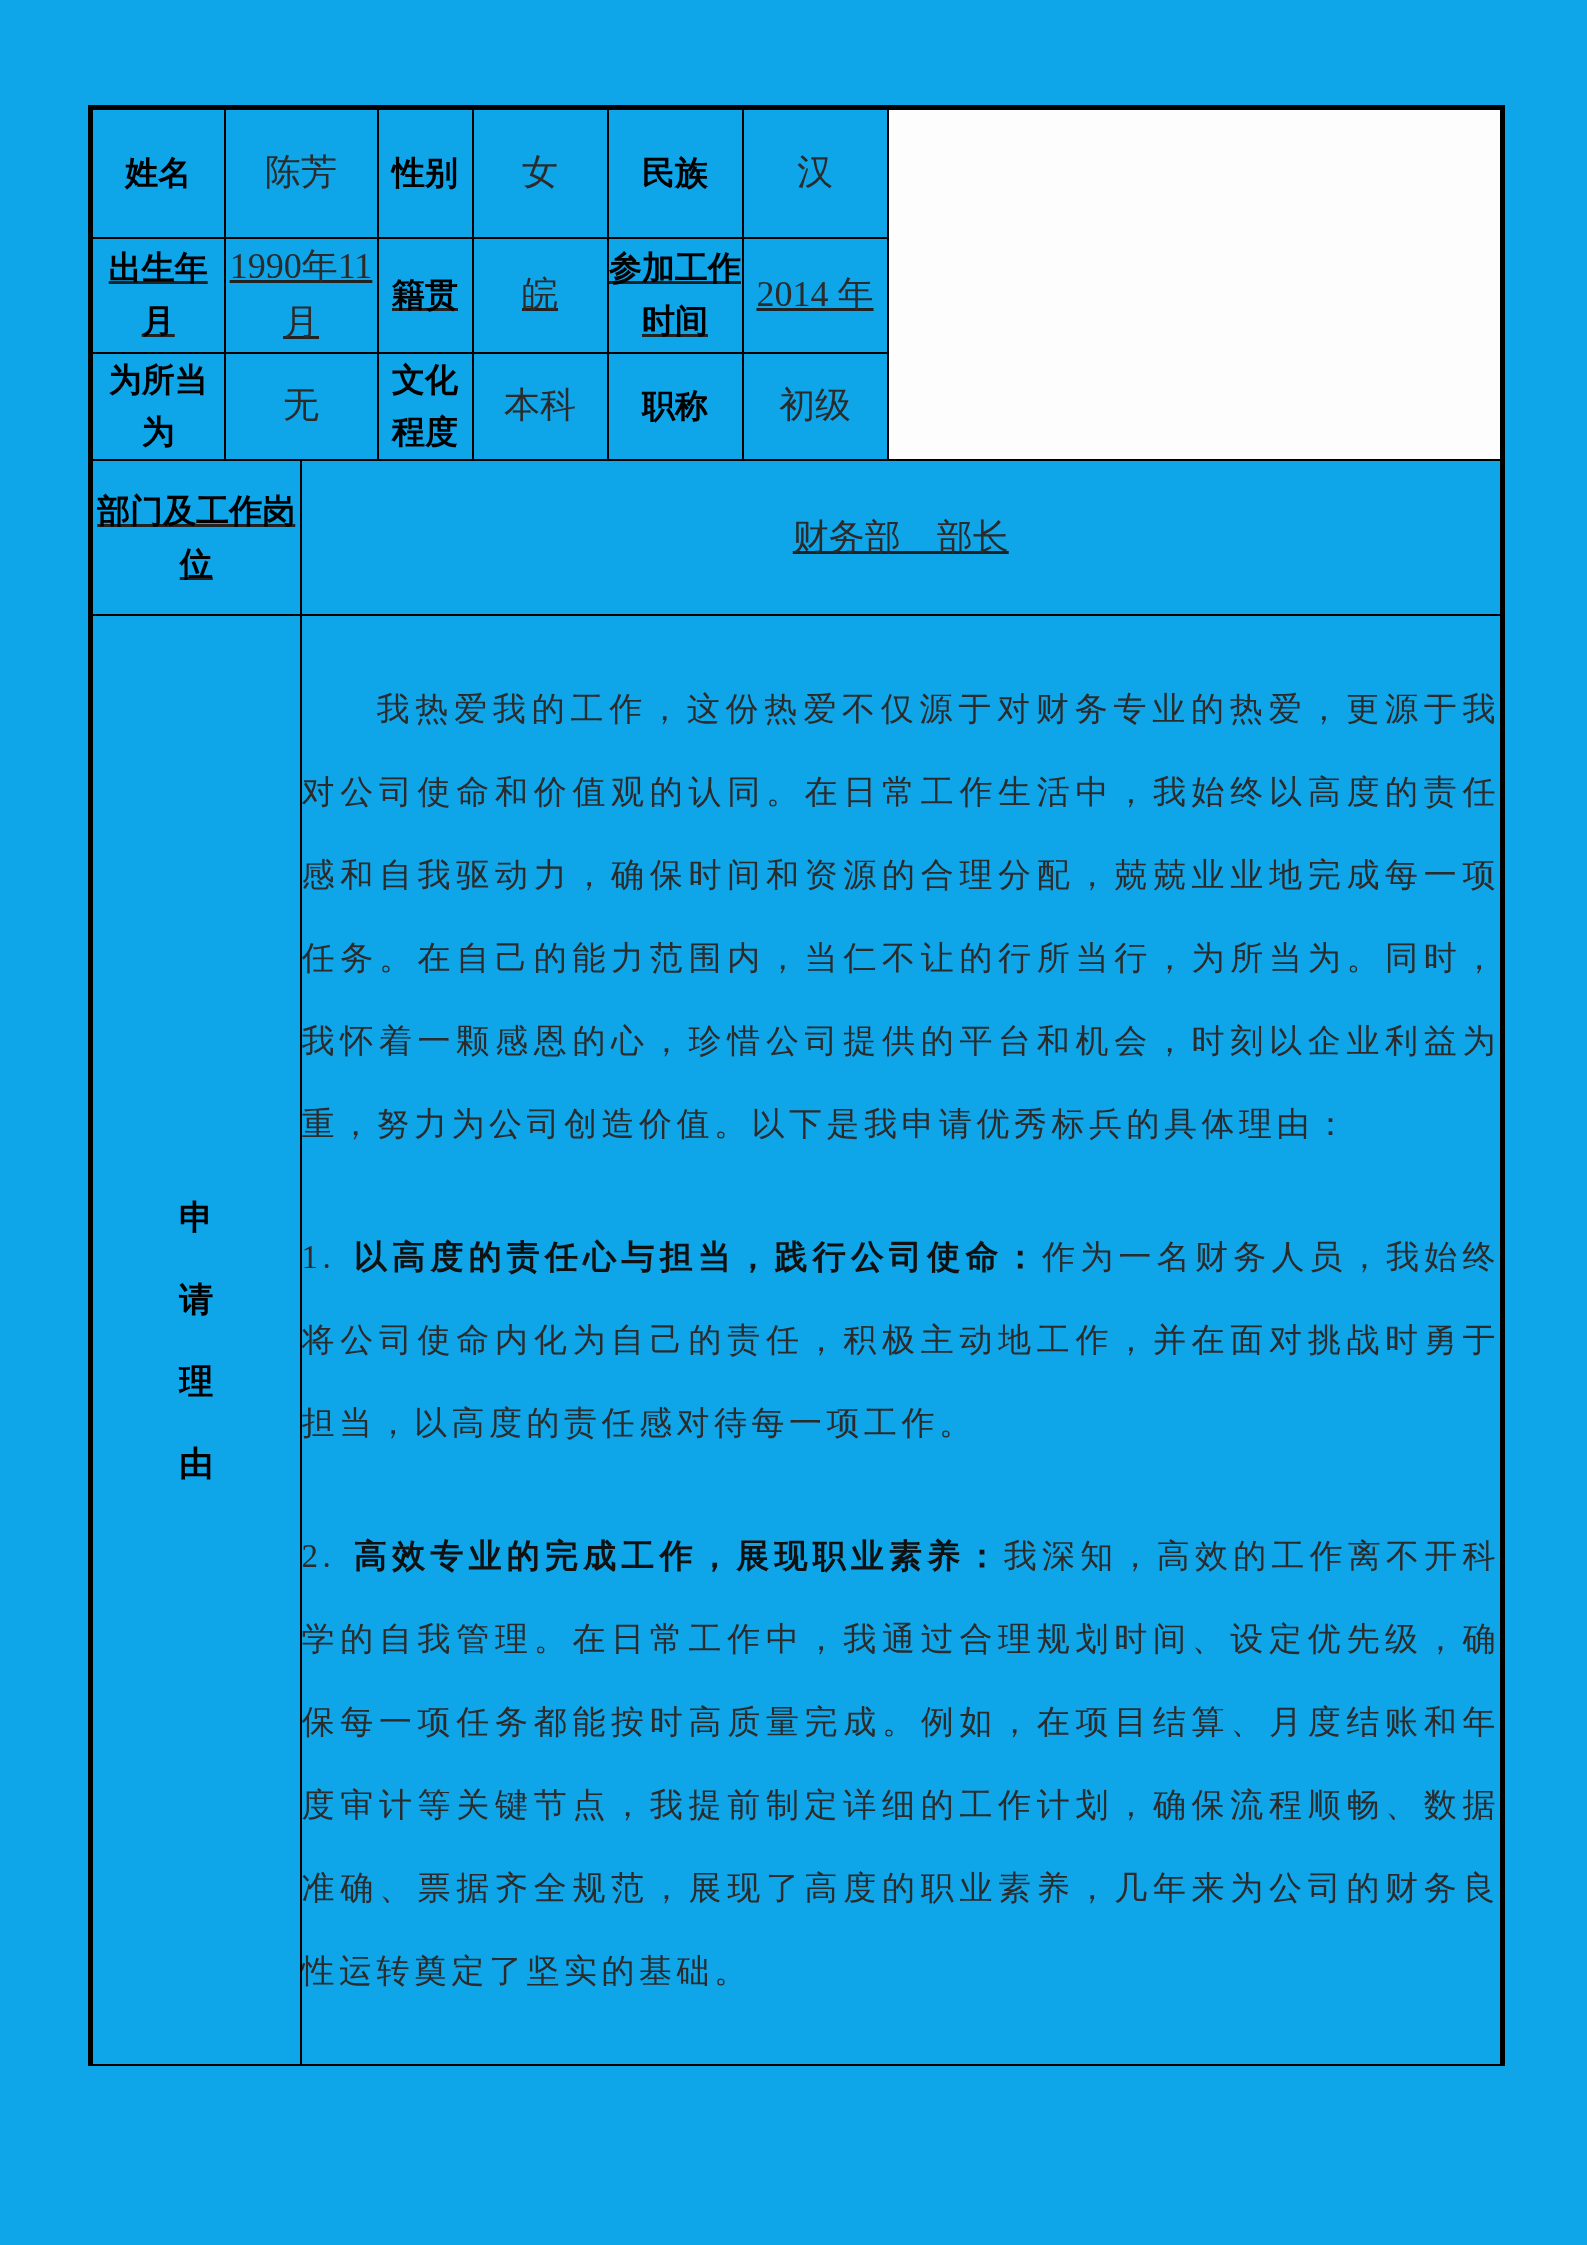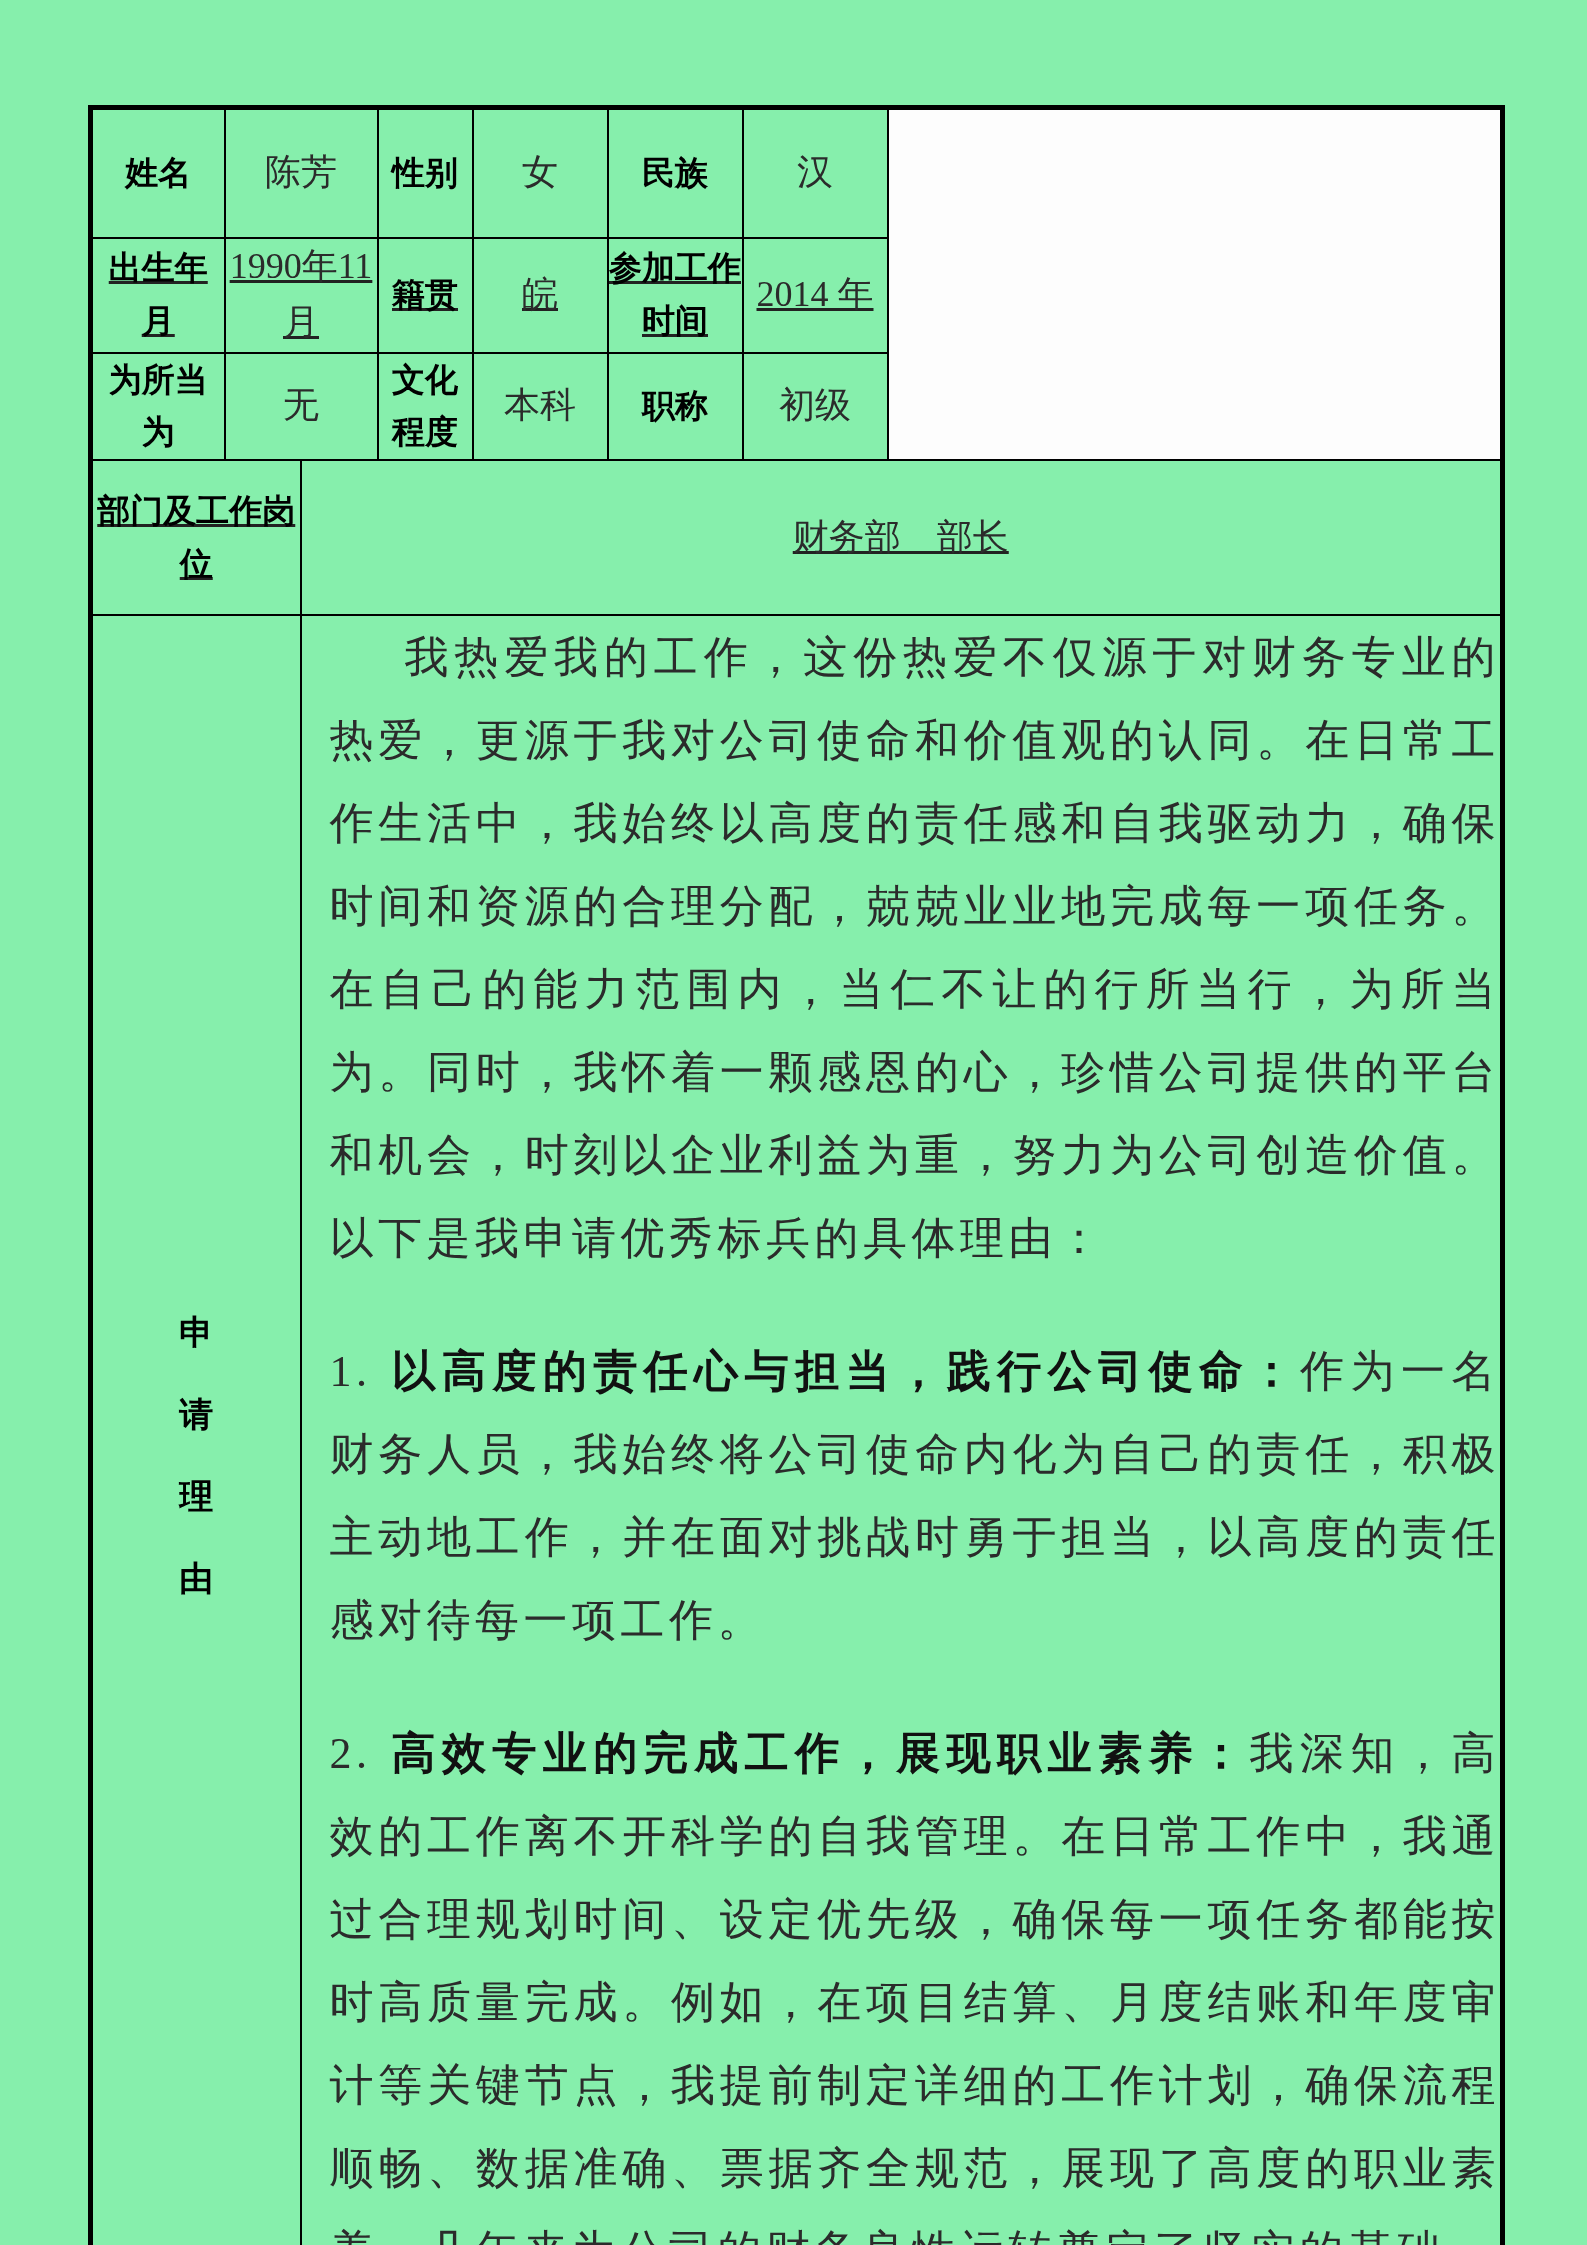--- a/index.html
+++ b/index.html
@@ -1,19 +1,19 @@
 <!DOCTYPE html>
 <html><head>
 <meta charset="utf-8">
 <style>
   html,body{margin:0;padding:0;background:#e8e8e8;}
   .page{
     position:relative;
     width:1587px;height:2245px;
-    background:#86efac;
+    background:#0ea5e9;
     margin:0 auto;
     font-family:"Liberation Serif", serif;
     color:#222;
     overflow:hidden;
   }
   table.form{
     position:absolute;left:88px;top:105px;
     width:1412px;
     border-collapse:collapse;
     table-layout:fixed;
@@ -68,26 +68,25 @@
   }
   
   td.app-body{
     vertical-align:top;
     text-align:left;
     padding:6px 38px 0 12px;
   }
   .bodytext p{
     margin:0;
     font-family:"Liberation Serif", serif;
-    font-size:44px;
+    font-size:33px;
     letter-spacing:4.5px;
     line-height:83px;
     color:#2b2b2b;
     text-align:justify;
-    padding-left:28px;
   }
   .bodytext p.intro{text-indent:75px;}
   .bodytext p.item{margin-top:49px;}
   .item-num{margin-right:18px;}
   .item-head{
     font-family:"Liberation Sans", sans-serif;
     font-weight:bold;
     color:#111;
   }
 </style>

